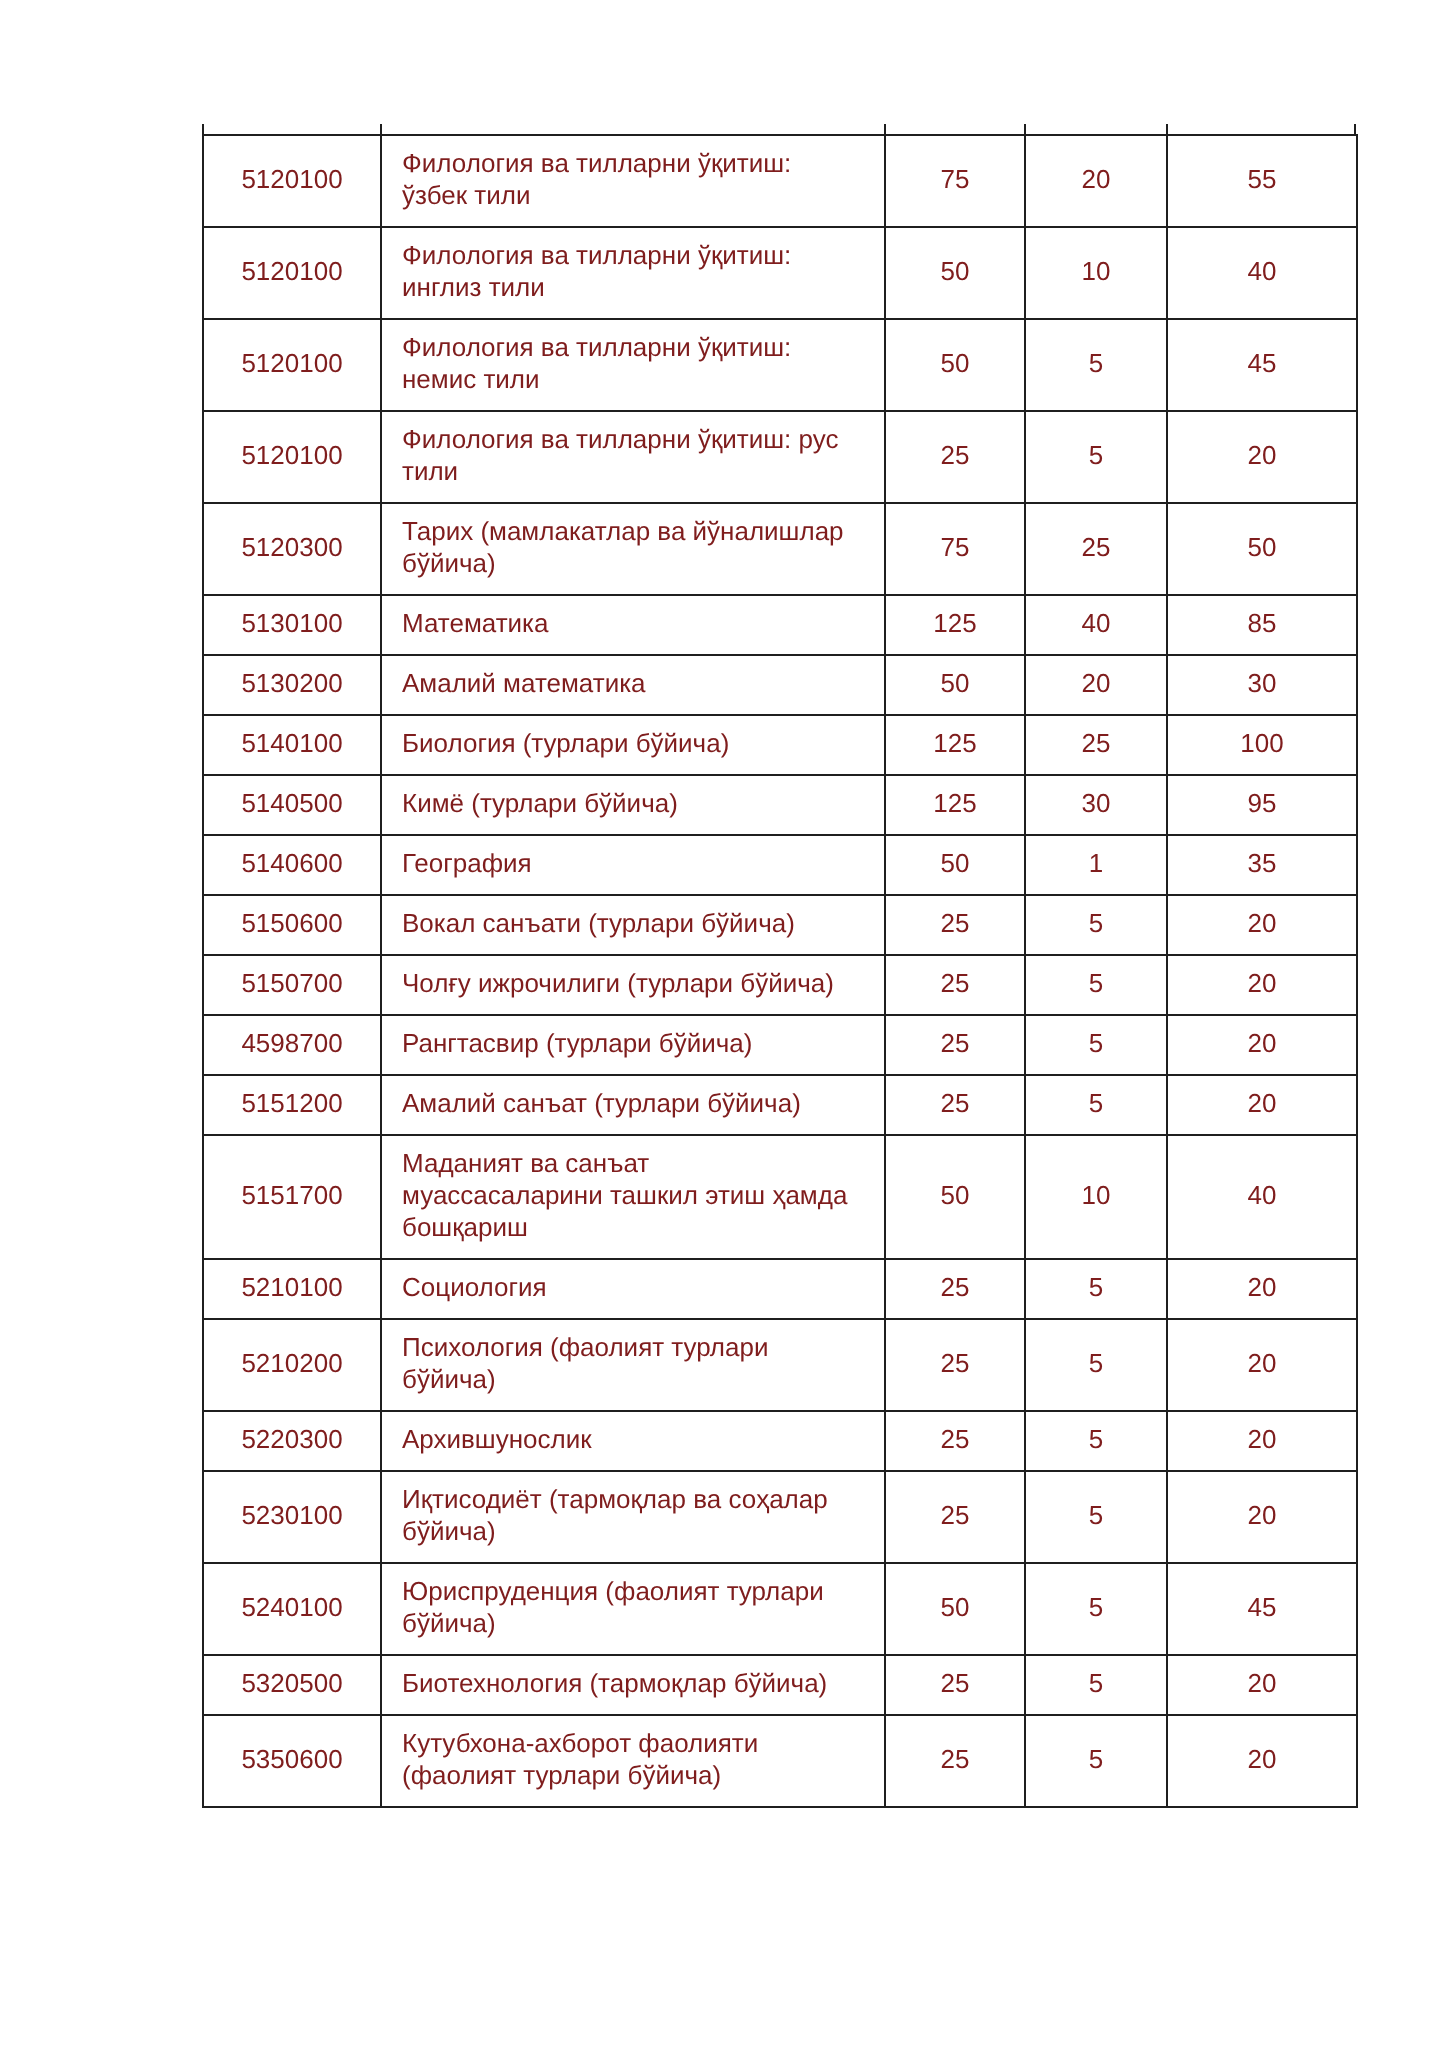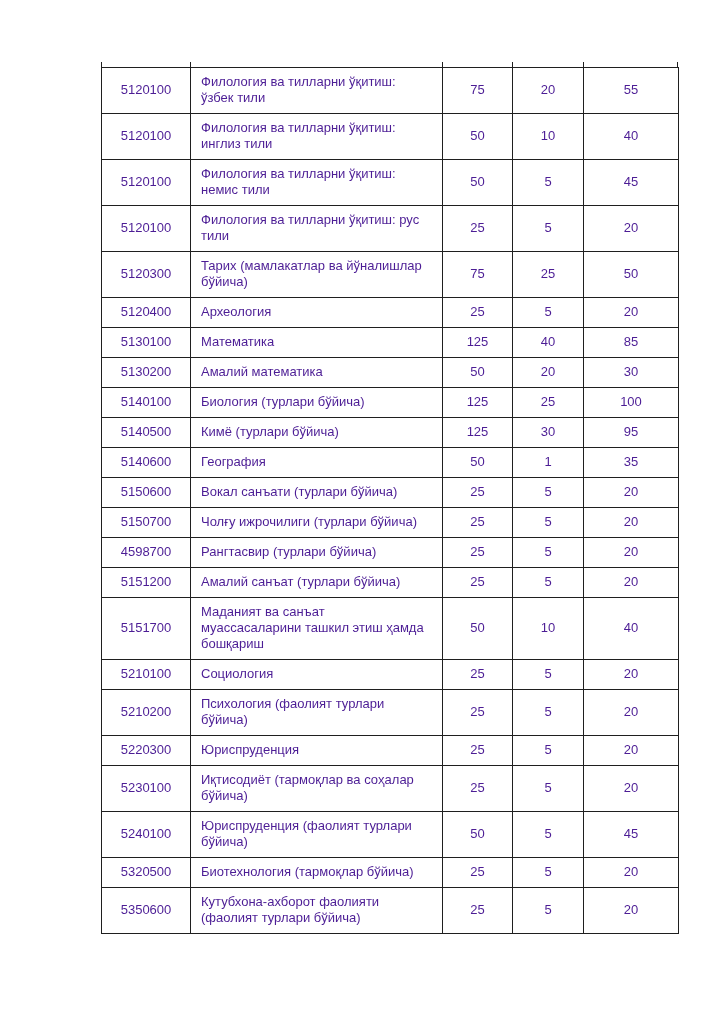--- a/index.html
+++ b/index.html
@@ -6,21 +6,21 @@
     margin: 0;
     padding: 0;
     background: #ffffff;
   }
   .page {
     position: relative;
     width: 724px;
     height: 1024px;
     background: #ffffff;
     font-family: "Liberation Sans", "DejaVu Sans", sans-serif;
-    color: #4c1d95;
+    color: #7f1d1d;
     overflow: hidden;
   }
   .doc-table {
     position: absolute;
     left: 101px;
     top: 67px;
     width: 577px;
     border-collapse: collapse;
     table-layout: fixed;
   }
@@ -108,27 +108,20 @@
     <td class="cell-num">20</td>
   </tr>
         <tr>
     <td class="cell-code">5120300</td>
     <td class="cell-name">Тарих (мамлакатлар ва йўналишлар бўйича)</td>
     <td class="cell-num">75</td>
     <td class="cell-num">25</td>
     <td class="cell-num">50</td>
   </tr>
         <tr>
-    <td class="cell-code">5120400</td>
-    <td class="cell-name">Археология</td>
-    <td class="cell-num">25</td>
-    <td class="cell-num">5</td>
-    <td class="cell-num">20</td>
-  </tr>
-        <tr>
     <td class="cell-code">5130100</td>
     <td class="cell-name">Математика</td>
     <td class="cell-num">125</td>
     <td class="cell-num">40</td>
     <td class="cell-num">85</td>
   </tr>
         <tr>
     <td class="cell-code">5130200</td>
     <td class="cell-name">Амалий математика</td>
     <td class="cell-num">50</td>
@@ -200,21 +193,21 @@
   </tr>
         <tr>
     <td class="cell-code">5210200</td>
     <td class="cell-name">Психология (фаолият турлари бўйича)</td>
     <td class="cell-num">25</td>
     <td class="cell-num">5</td>
     <td class="cell-num">20</td>
   </tr>
         <tr>
     <td class="cell-code">5220300</td>
-    <td class="cell-name">Юриспруденция</td>
+    <td class="cell-name">Архившунослик</td>
     <td class="cell-num">25</td>
     <td class="cell-num">5</td>
     <td class="cell-num">20</td>
   </tr>
         <tr>
     <td class="cell-code">5230100</td>
     <td class="cell-name">Иқтисодиёт (тармоқлар ва соҳалар бўйича)</td>
     <td class="cell-num">25</td>
     <td class="cell-num">5</td>
     <td class="cell-num">20</td>

